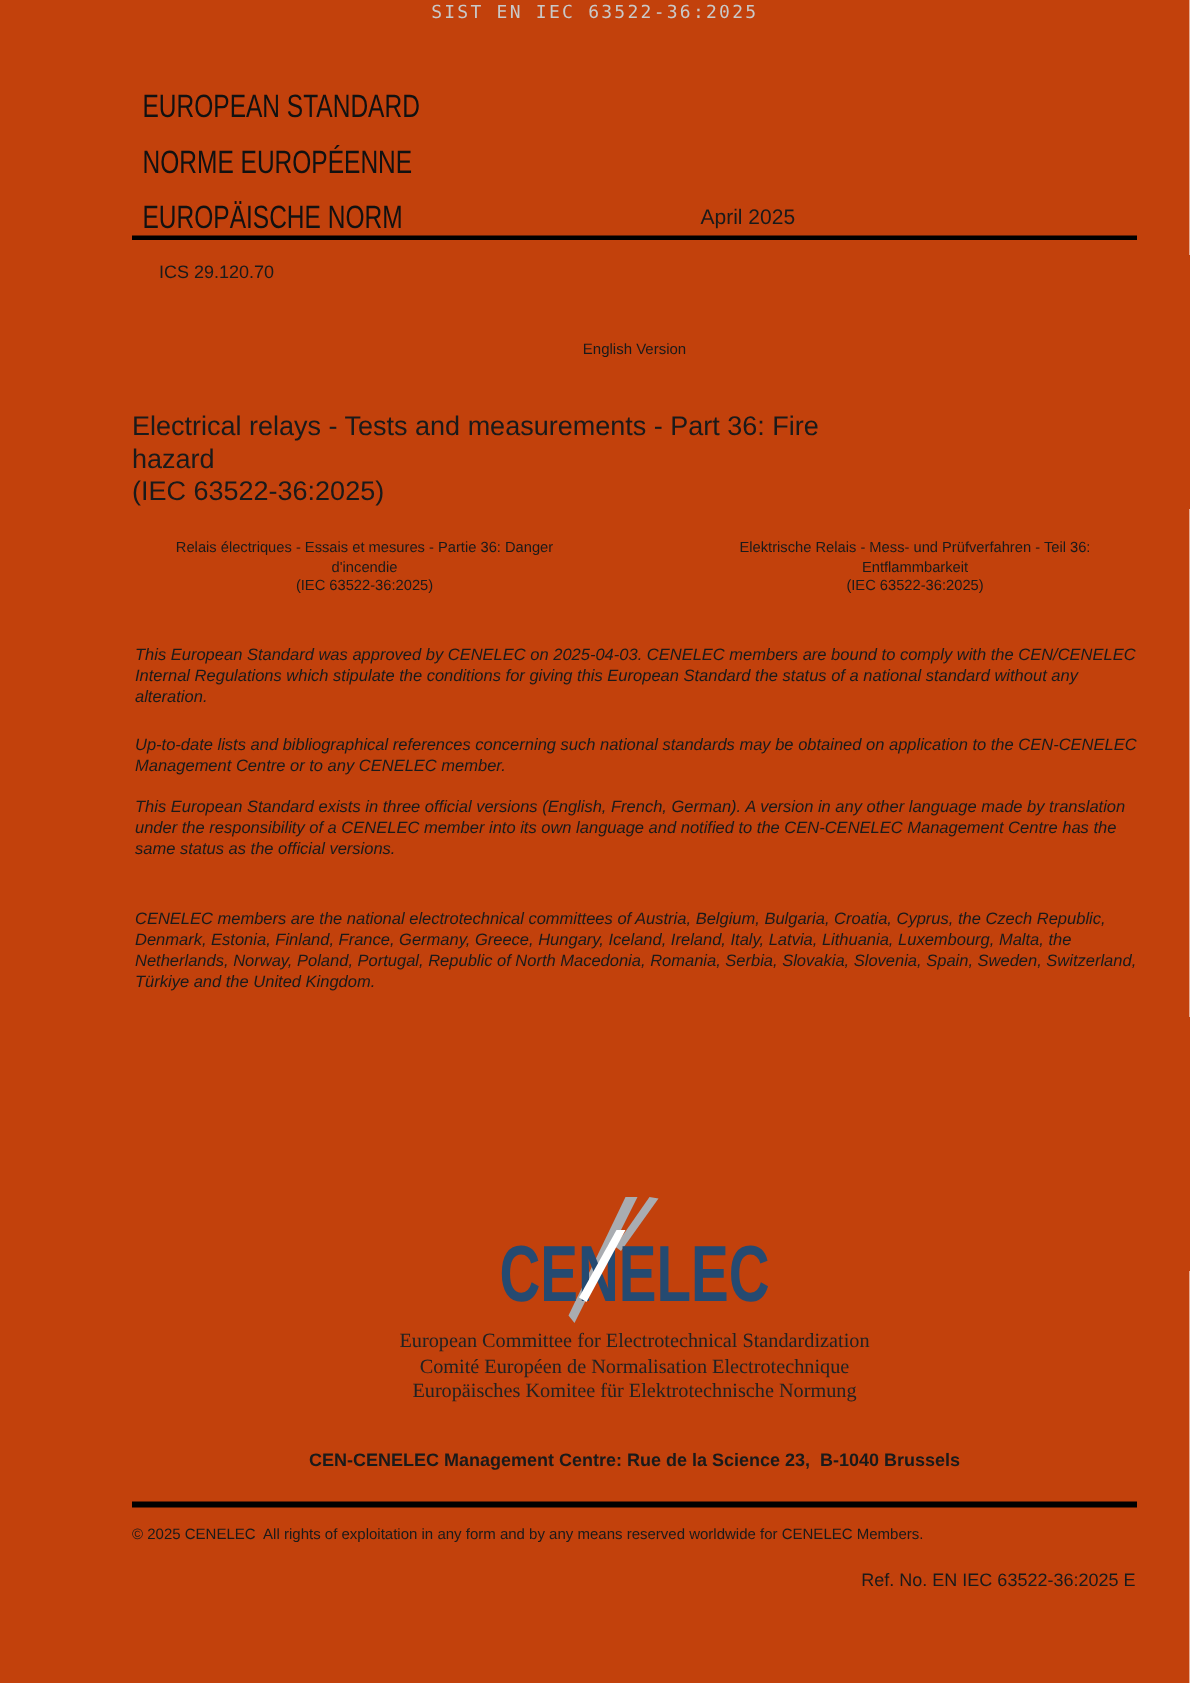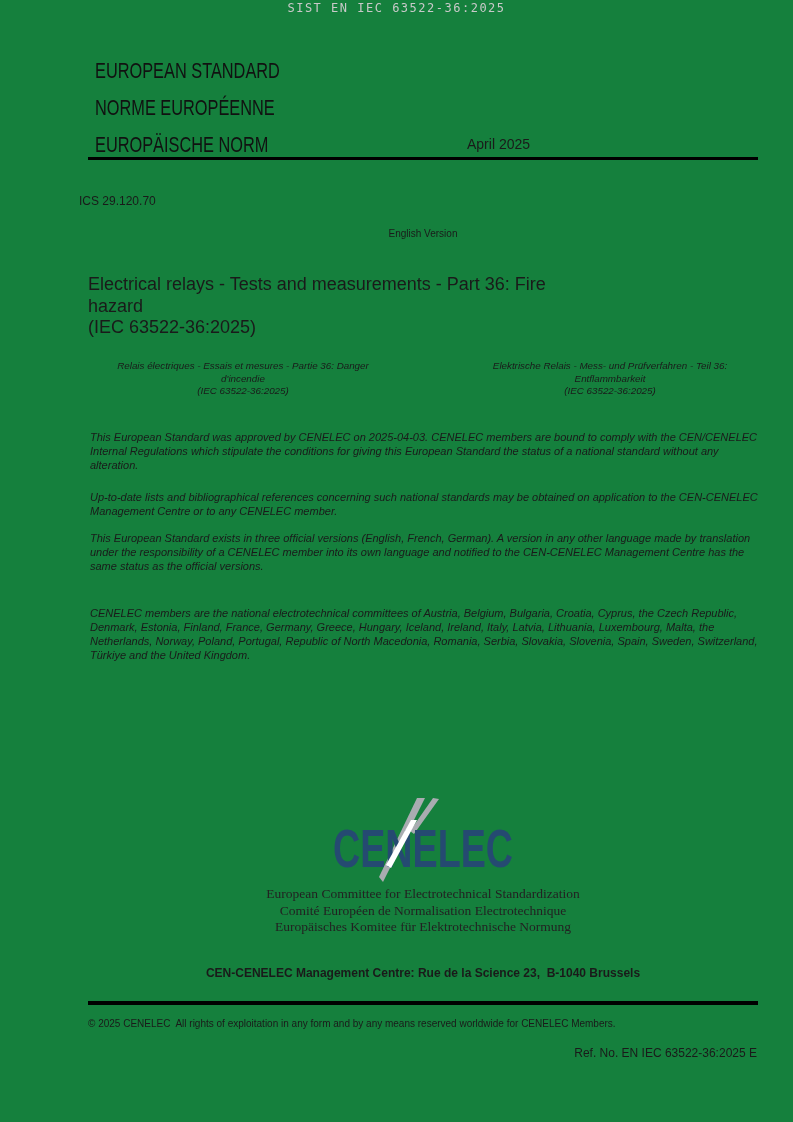--- a/index.html
+++ b/index.html
@@ -4,21 +4,21 @@
 <style>
   * { margin: 0; padding: 0; box-sizing: border-box; }
   html, body { background: #ffffff; }
   body { font-family: "Liberation Sans", sans-serif; color: #1a1a1a; }
 
   .page {
     position: relative;
     width: 793px;
     height: 1122px;
     margin: 0 auto;
-    background: #15803d;
+    background: #c2410c;
     overflow: hidden;
   }
 
   .watermark {
     position: absolute;
     top: 1px; left: 0; right: 0;
     text-align: center;
     font-family: "DejaVu Sans Mono", monospace;
     font-size: 12px;
     letter-spacing: 1.5px;
@@ -50,23 +50,22 @@
   }
   .rule-top {
     position: absolute;
     top: 157px; left: 88px; right: 35px;
     height: 3px;
     background: #000;
   }
 
   .ics {
     position: absolute;
-    top: 174px; left: 79px;
-    font-size: 12px;
-    margin-top: 20px;
+    top: 174px; left: 106px;
+    font-size: 12px;
   }
 
   .version {
     position: absolute;
     top: 228px; left: 88px; right: 35px;
     text-align: center;
     font-size: 10px;
   }
 
   .doc-title {
@@ -76,21 +75,20 @@
     line-height: 21.5px;
   }
 
   .subtitle {
     position: absolute;
     top: 360px;
     width: 310px;
     text-align: center;
     font-size: 9.8px;
     line-height: 12.5px;
-    font-style: italic;
   }
   .subtitle.fr { left: 88px; }
   .subtitle.de { left: 455px; }
 
   .body-paras {
     position: absolute;
     top: 430px; left: 90px; right: 34px;
     font-size: 11px;
     line-height: 14.2px;
   }

